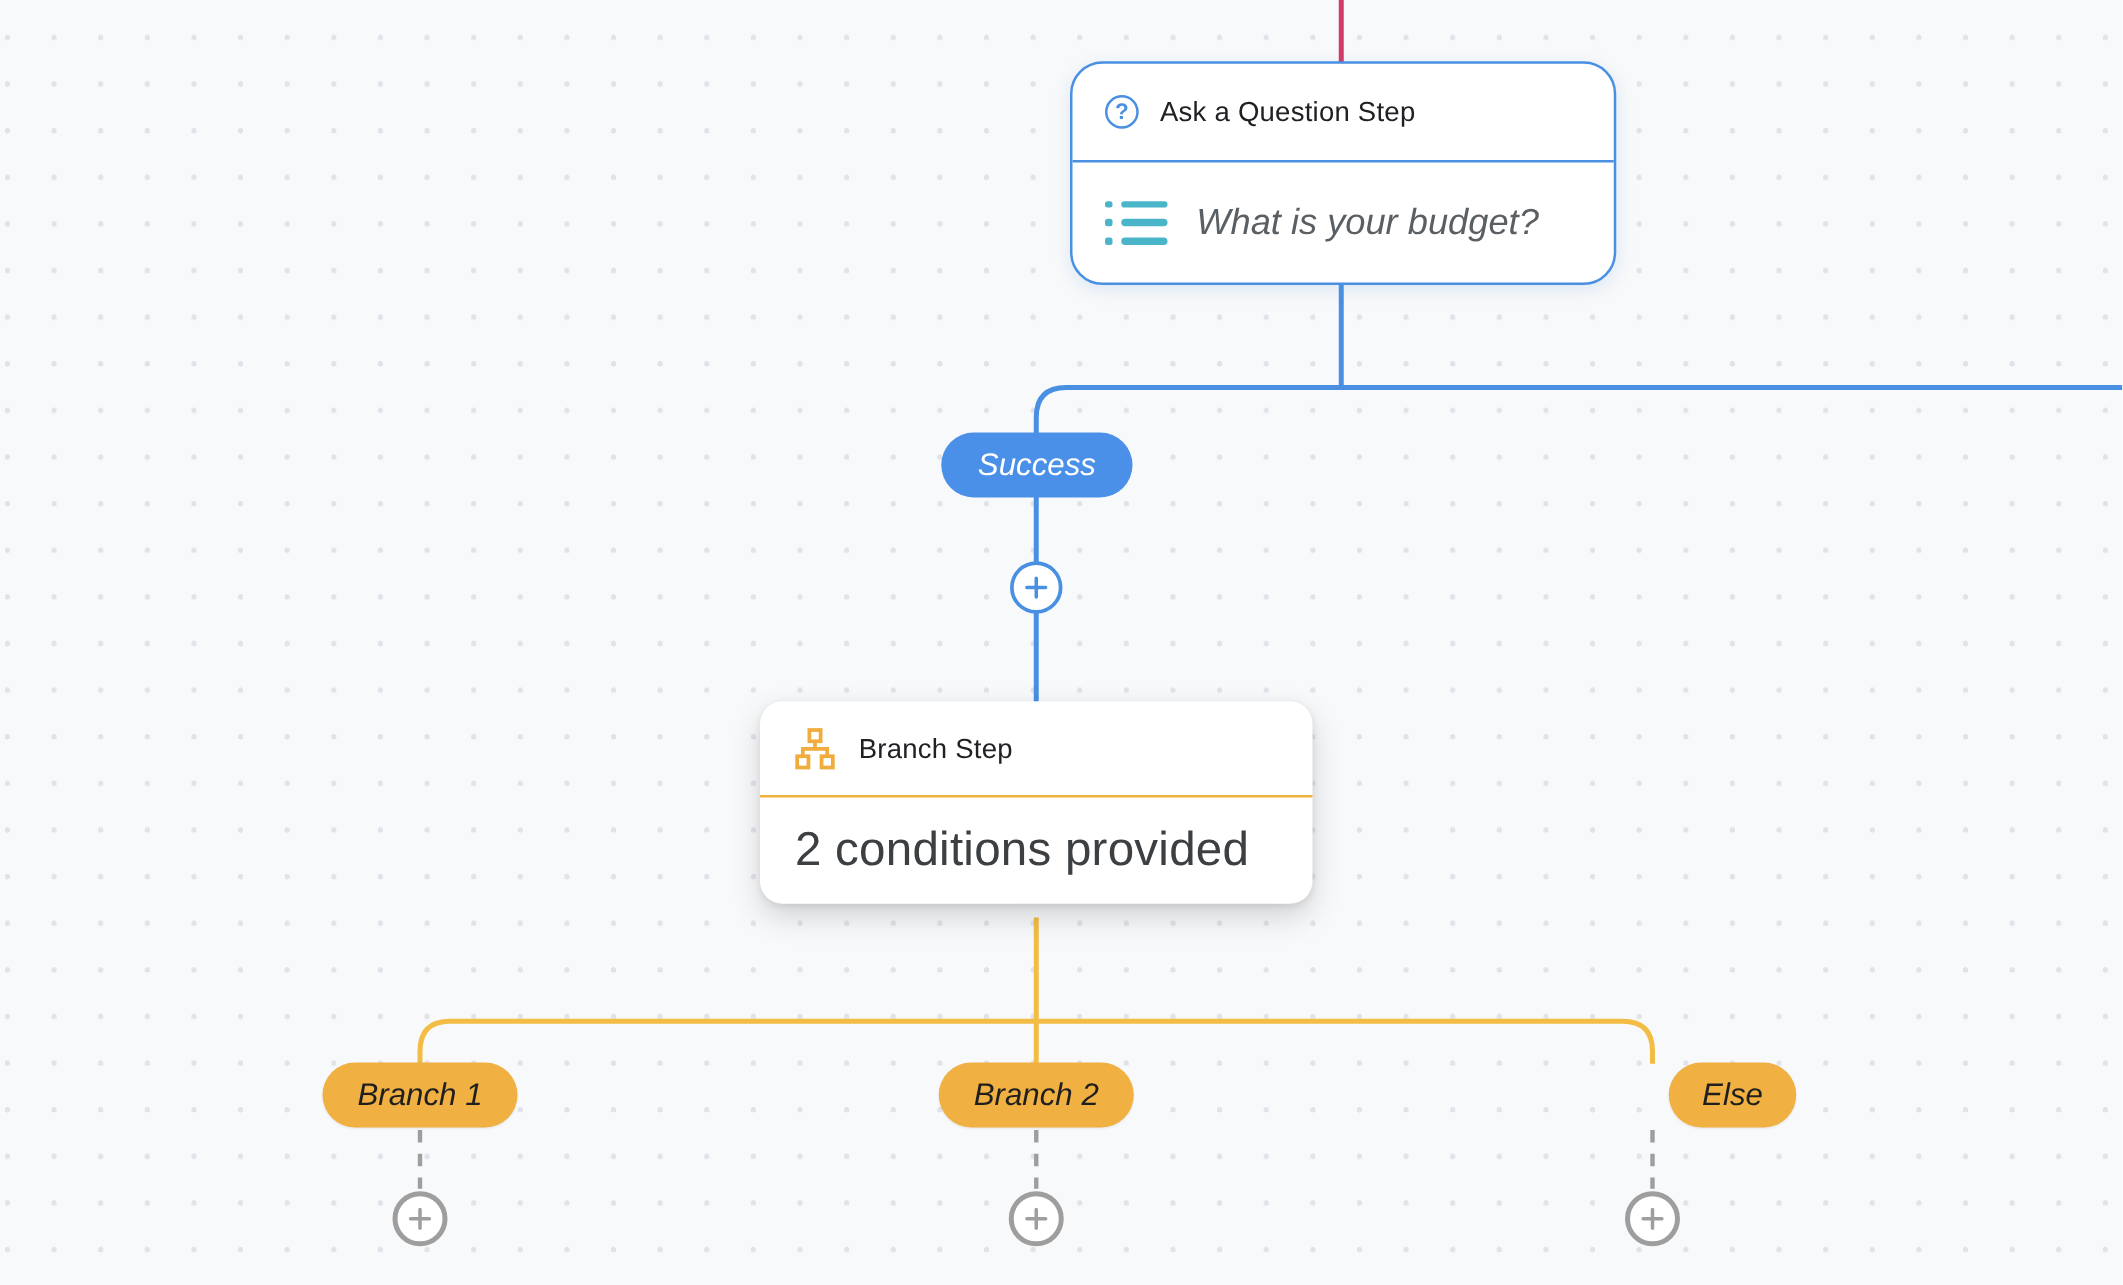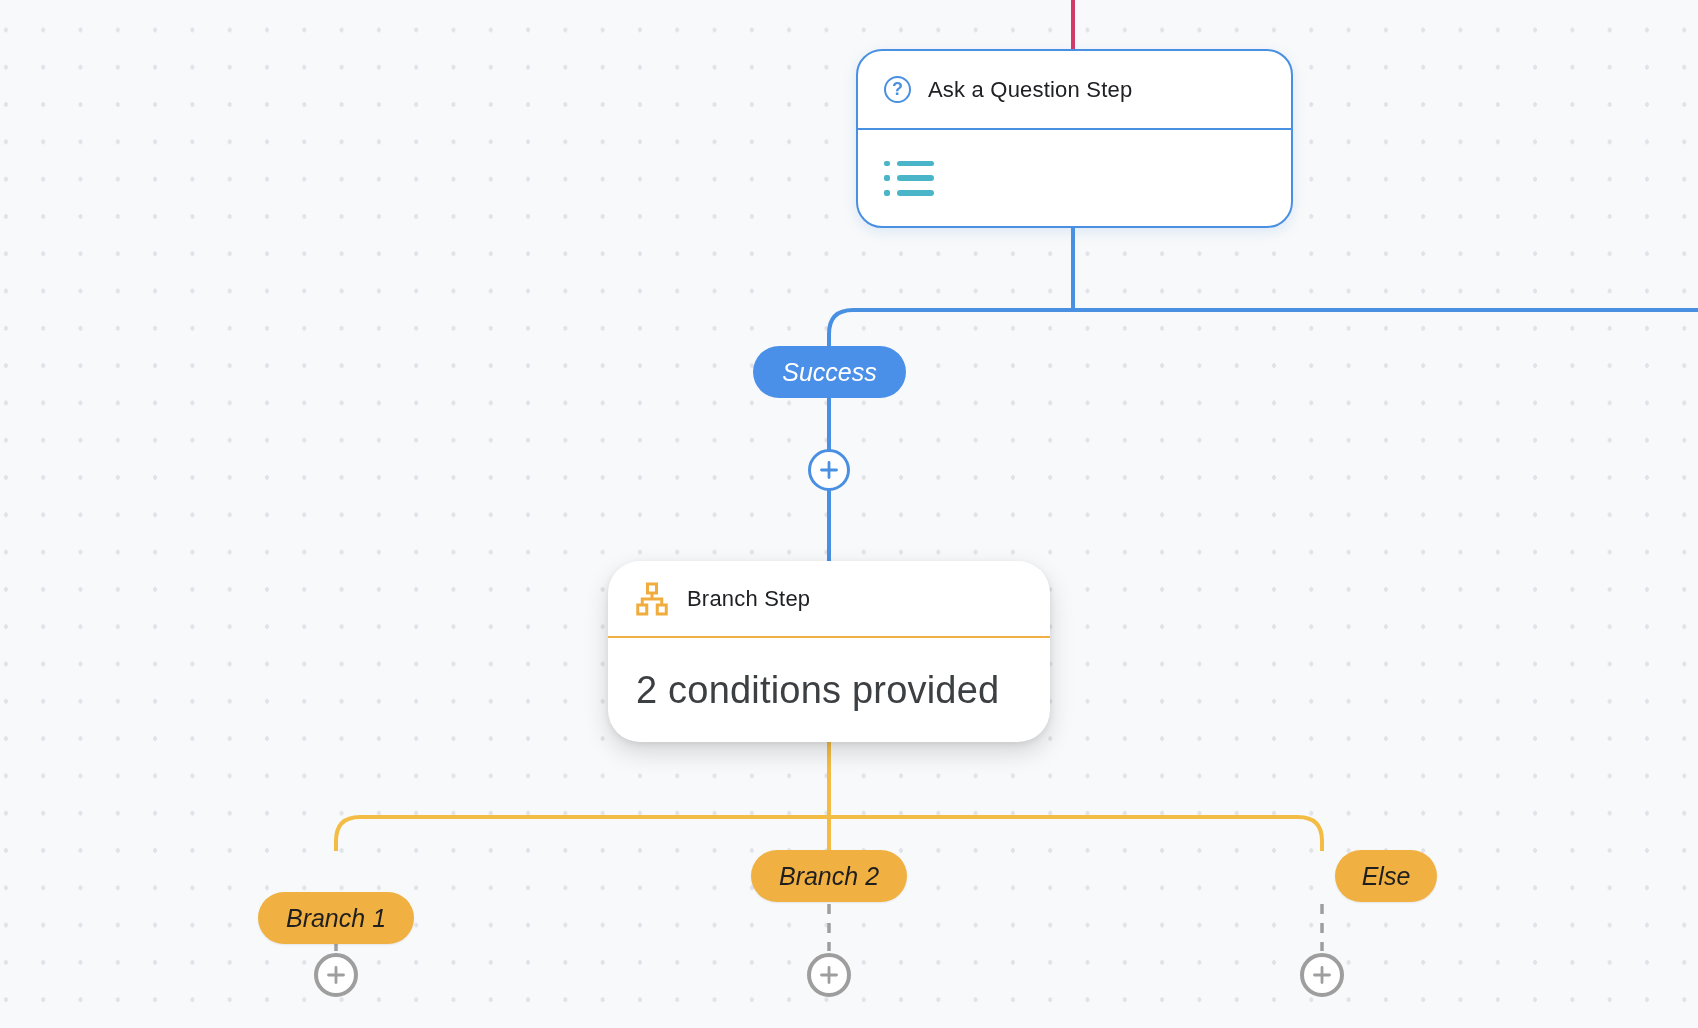--- a/index.html
+++ b/index.html
@@ -22,21 +22,21 @@
   .edge-red{stroke:var(--red);}
   .edge-dash{stroke:var(--gray);stroke-width:3.5px;stroke-dasharray:10 9;}
 
   .node{position:absolute;background:#fff;display:flex;flex-direction:column;}
   .node-q{
     left:856px;top:49px;width:437px;height:179px;border:2px solid var(--blue);
     border-radius:26px;box-shadow:0 4px 14px rgba(74,144,226,.16);
   }
   .node-q .hdr{height:79px;border-bottom:2px solid var(--blue);}
   .node-b{
-    left:608px;top:561px;width:442px;height:181px;border-radius:32px;
+    left:608px;top:561px;width:442px;height:162px;border-radius:18px;
     box-shadow:0 10px 24px rgba(0,0,0,.15), 0 2px 6px rgba(0,0,0,.08);
   }
   .node-b .hdr{height:77px;border-bottom:2px solid var(--orange-fill);}
   .hdr{display:flex;align-items:center;padding-left:26px;}
   .hdr .title{font-size:22px;font-weight:400;color:var(--ink);margin-left:17px;letter-spacing:.2px;}
   .bdy{flex:1;display:flex;align-items:center;padding-left:26px;}
 
   .q-circle{
     width:27px;height:27px;border:2px solid var(--blue);border-radius:50%;
     color:var(--blue);font-size:18px;font-weight:700;display:flex;align-items:center;justify-content:center;
@@ -47,21 +47,21 @@
   .list-icon .b{flex:1;height:5.5px;border-radius:3px;background:var(--teal);}
   .q-text{font-size:29px;font-style:italic;color:var(--ink-italic);margin-left:23px;white-space:nowrap;}
   .b-text{font-size:38px;color:var(--ink-soft);padding-left:2px;letter-spacing:.2px;}
 
   .pill{
     position:absolute;height:52px;border-radius:26px;display:flex;align-items:center;justify-content:center;
     font-size:25px;white-space:nowrap;font-style:italic;
   }
   .pill-success{left:753px;top:346px;width:153px;background:var(--blue-fill);color:#fff;}
   .pill-orange{background:var(--orange-fill);color:#1f1f1f;box-shadow:0 1px 2px rgba(0,0,0,.08);}
-  .pill-b1{left:258px;top:892px;width:156px;}
+  .pill-b1{left:258px;top:850px;width:156px;}
   .pill-b2{left:751px;top:850px;width:156px;}
   .pill-else{left:1335px;top:850px;width:102px;}
 
   .plus{
     position:absolute;border-radius:50%;background:#fff;display:flex;align-items:center;justify-content:center;cursor:pointer;
   }
   .plus-blue{left:808px;top:449px;width:42px;height:42px;border:3.5px solid var(--blue);}
   .plus-blue svg{stroke:var(--blue);}
   .plus-gray{width:44px;height:44px;border:4px solid var(--gray);top:953px;}
   .plus-gray svg{stroke:var(--gray);}
@@ -98,20 +98,21 @@
           </div>
         <div class="row">
             <span class="d"></span>
             <span class="b"></span>
           </div>
         <div class="row">
             <span class="d"></span>
             <span class="b"></span>
           </div>
       </div>
+      <div class="q-text">What is your budget?</div>
     </div>
   </div>
 
   <div class="pill pill-success">Success</div>
 
   <div class="plus plus-blue">
     <svg width="24" height="24" viewBox="0 0 24 24">
       <path d="M12 4.5 V19.5 M4.5 12 H19.5"></path>
     </svg>
   </div>

